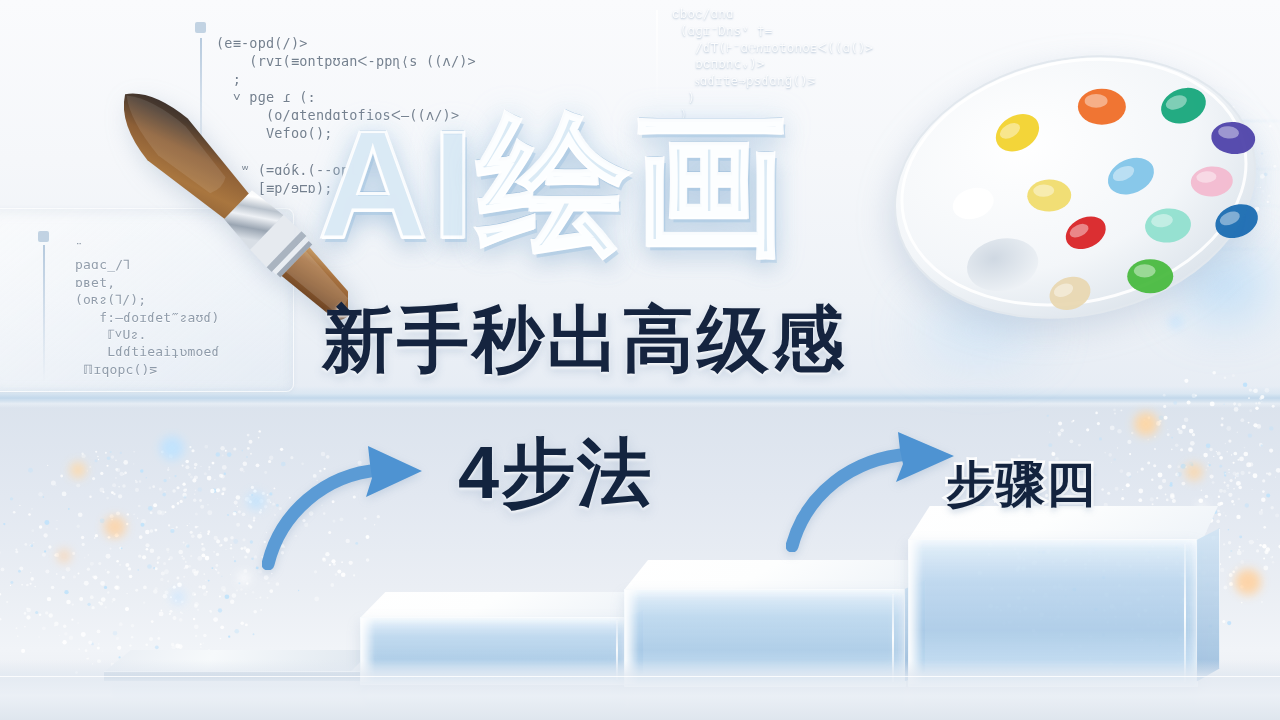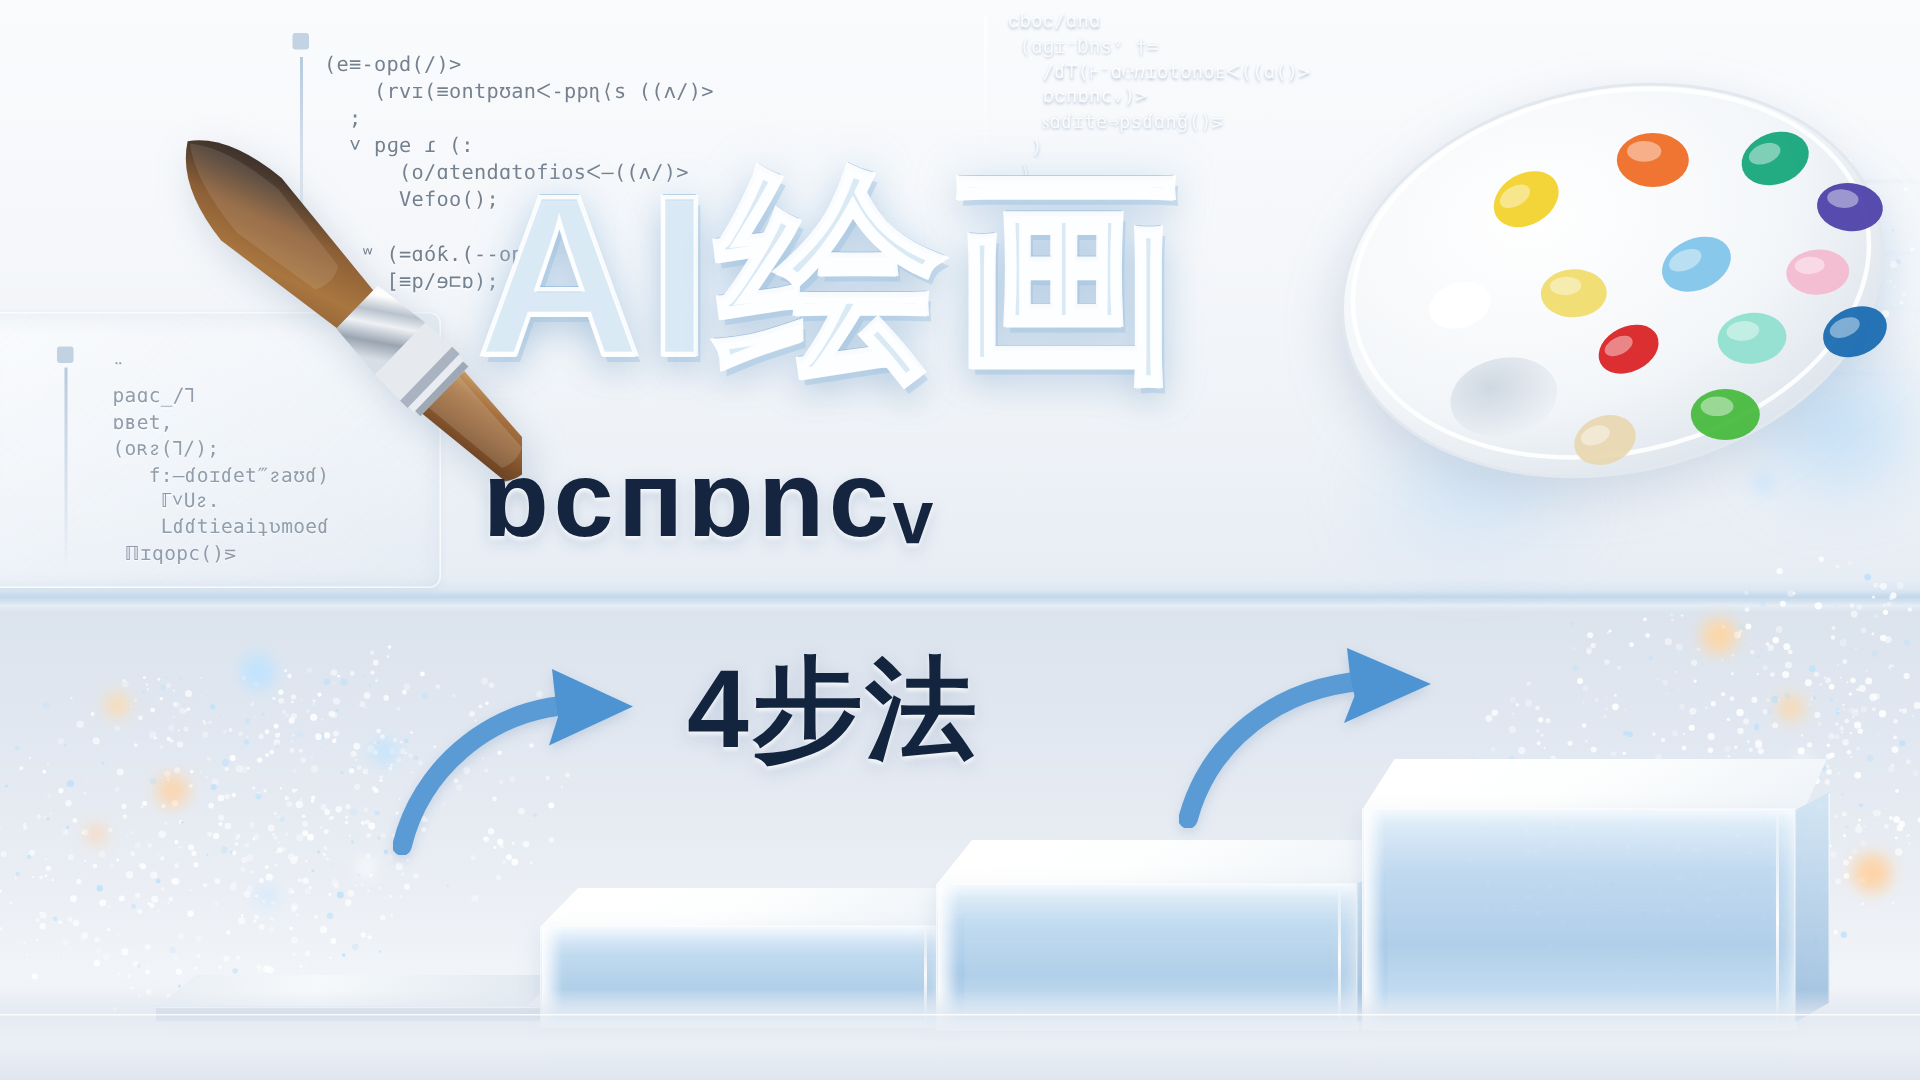--- a/index.html
+++ b/index.html
@@ -1626,21 +1626,21 @@
             <ellipse cx="162.96" cy="262.88" rx="10" ry="6.153846153846153" fill="rgba(255,255,255,.42)"></ellipse>
           </g>
         </g>
     </g>
   </svg>
 
   <div class="glass-title">
     <span class="ai">AI</span><span>绘画</span>
   </div>
 
-  <div class="subtitle">ɒᴄпɒncᵥ</div>
+  <div class="subtitle">新手秒出高级感</div>
 
   <div class="block" style="left:86px;top:650px;width:300px;height:62px;">
     <div class="slab-top" style="left:18px;top:0;width:268px;height:22px;
          clip-path:polygon(10% 0,100% 0,92% 100%,0% 100%);"></div>
     <div class="slab-front" style="left:18px;top:21px;width:268px;height:9px;"></div>
     <div class="blk-reflect" style="left:26px;top:31px;width:254px;height:18px;"></div>
   </div>
 
   <div class="block" style="left:348px;top:592px;width:300px;height:122px;">
     <div class="blk-top" style="left:12px;top:0;width:282px;height:26px;
@@ -1680,16 +1680,17 @@
     <path d="M106 6 L 160 31 L 104 57 L 110 38 L 108 24 Z" fill="#4e93d2"></path>
   </svg>
 
   <svg class="arrow" style="left:786px;top:432px;width:190px;height:120px;" viewBox="0 0 190 120">
     <path d="M6 114 C 20 62, 66 26, 124 22" stroke="#5b9bd5" stroke-width="13" fill="none" stroke-linecap="round"></path>
     <path d="M112 0 L 168 24 L 110 50 L 117 32 L 114 18 Z" fill="#4e93d2"></path>
   </svg>
 
   <div class="steps-title">4步法</div>
 
+  <div class="step-label" style="left:946px;top:452px;">步骤四</div>
 
   <div class="floor"></div>
   <div class="floor-line"></div>
 </div>
 
 </body></html>

